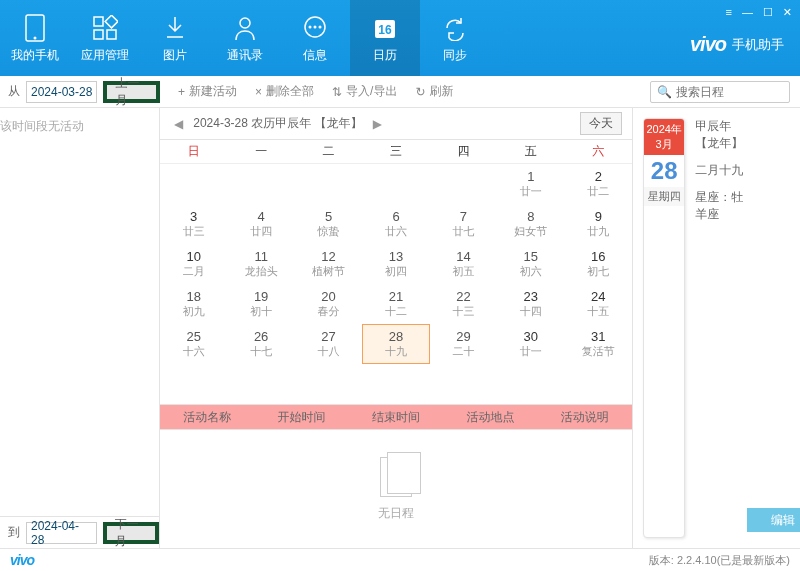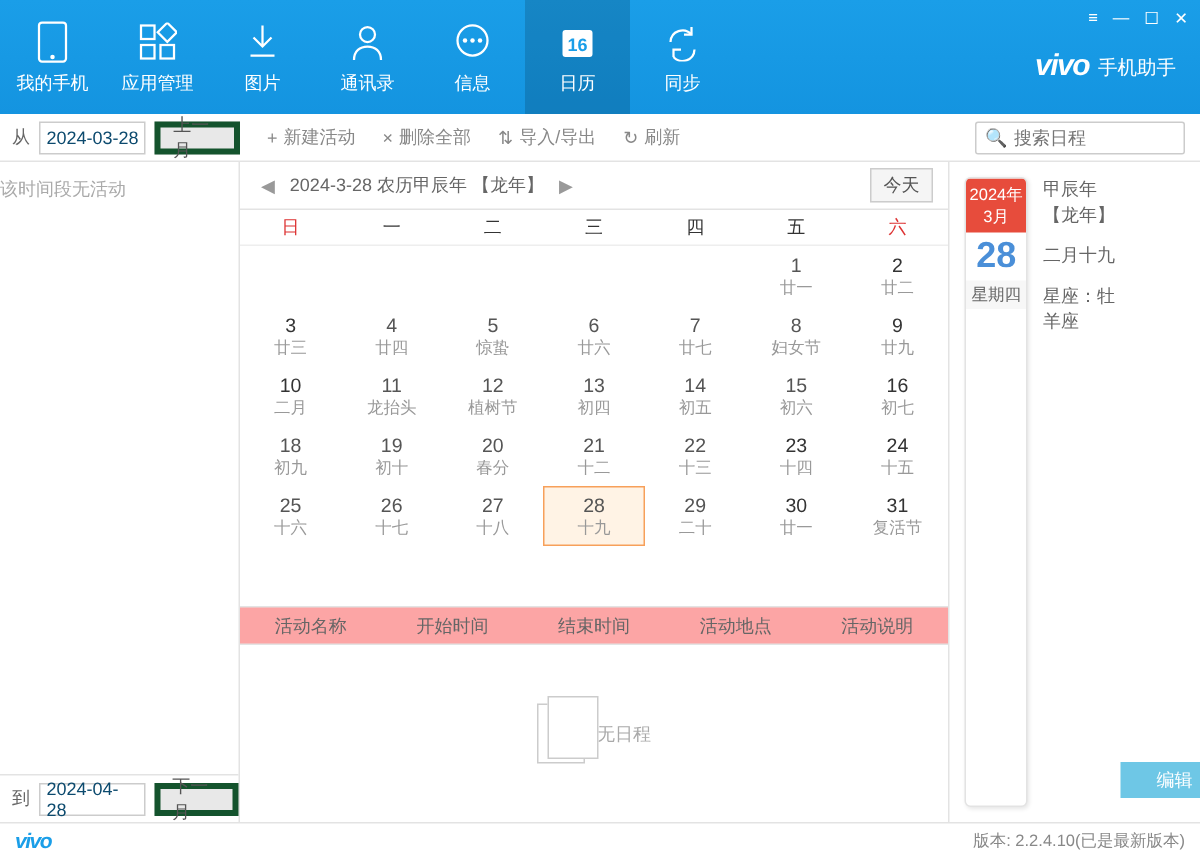--- a/index.html
+++ b/index.html
@@ -38,21 +38,21 @@
 .weekday.sun { color: #d33; }
 .weekday.sat { color: #d33; }
 .cal-grid { display: grid; grid-template-columns: repeat(7, 1fr); }
 .cell { height: 40px; border: 1px solid transparent; display: flex; flex-direction: column; align-items: center; justify-content: center; font-size: 12px; color: #555; cursor: pointer; }
 .cell .dnum { font-size: 13px; }
 .cell .dlabel { font-size: 11px; color: #999; }
 .cell.today { border: 1px solid #f7a05a; background: #fff3e5; }
 .cell.sun .dnum, .cell.sat .dnum { color: #333; }
 .activity-header { display: flex; height: 26px; background: #fca5a5; border-top: 1px solid #e3e3e3; border-bottom: 1px solid #e3e3e3; }
 .ah-col { flex: 1; display: flex; align-items: center; justify-content: center; font-size: 12px; color: #666; }
-.activity-empty { flex: 1; display: flex; flex-direction: row; align-items: center; justify-content: center; color: #aaa; gap: 8px; }
+.activity-empty { flex: 1; display: flex; flex-direction: column; align-items: center; justify-content: center; color: #aaa; gap: 8px; }
 .doc-icon { width: 32px; height: 40px; border: 1px solid #ccc; position: relative; }
 .doc-icon::after { content:""; position:absolute; left:6px; top:-6px; width:32px; height:40px; border:1px solid #ccc; background:#fff; }
 .rightpane { width: 168px; border-left: 1px solid #e3e3e3; padding: 10px; display: flex; flex-direction: row; }
 .card { display: flex; gap: 10px; }
 .date-card { width: 70px; background: #fff; border: 1px solid #e3e3e3; border-radius: 4px; overflow: hidden; text-align: center; box-shadow: 1px 1px 3px rgba(0,0,0,0.1); }
 .date-card-head { background: #e74c3c; color: #fff; font-size: 11px; padding: 3px 0; }
 .date-card-day { font-size: 24px; color: #4a8fd8; font-weight: bold; padding: 2px 0; }
 .date-card-week { font-size: 11px; color: #666; padding: 2px 0; background: #f7f7f7; }
 .card-info { font-size: 12px; color: #666; display: flex; flex-direction: column; gap: 10px; }
 .rp-actions { margin-top: auto; display: flex; gap: 12px; justify-content: flex-end; padding-bottom: 6px; align-items: flex-end; }

